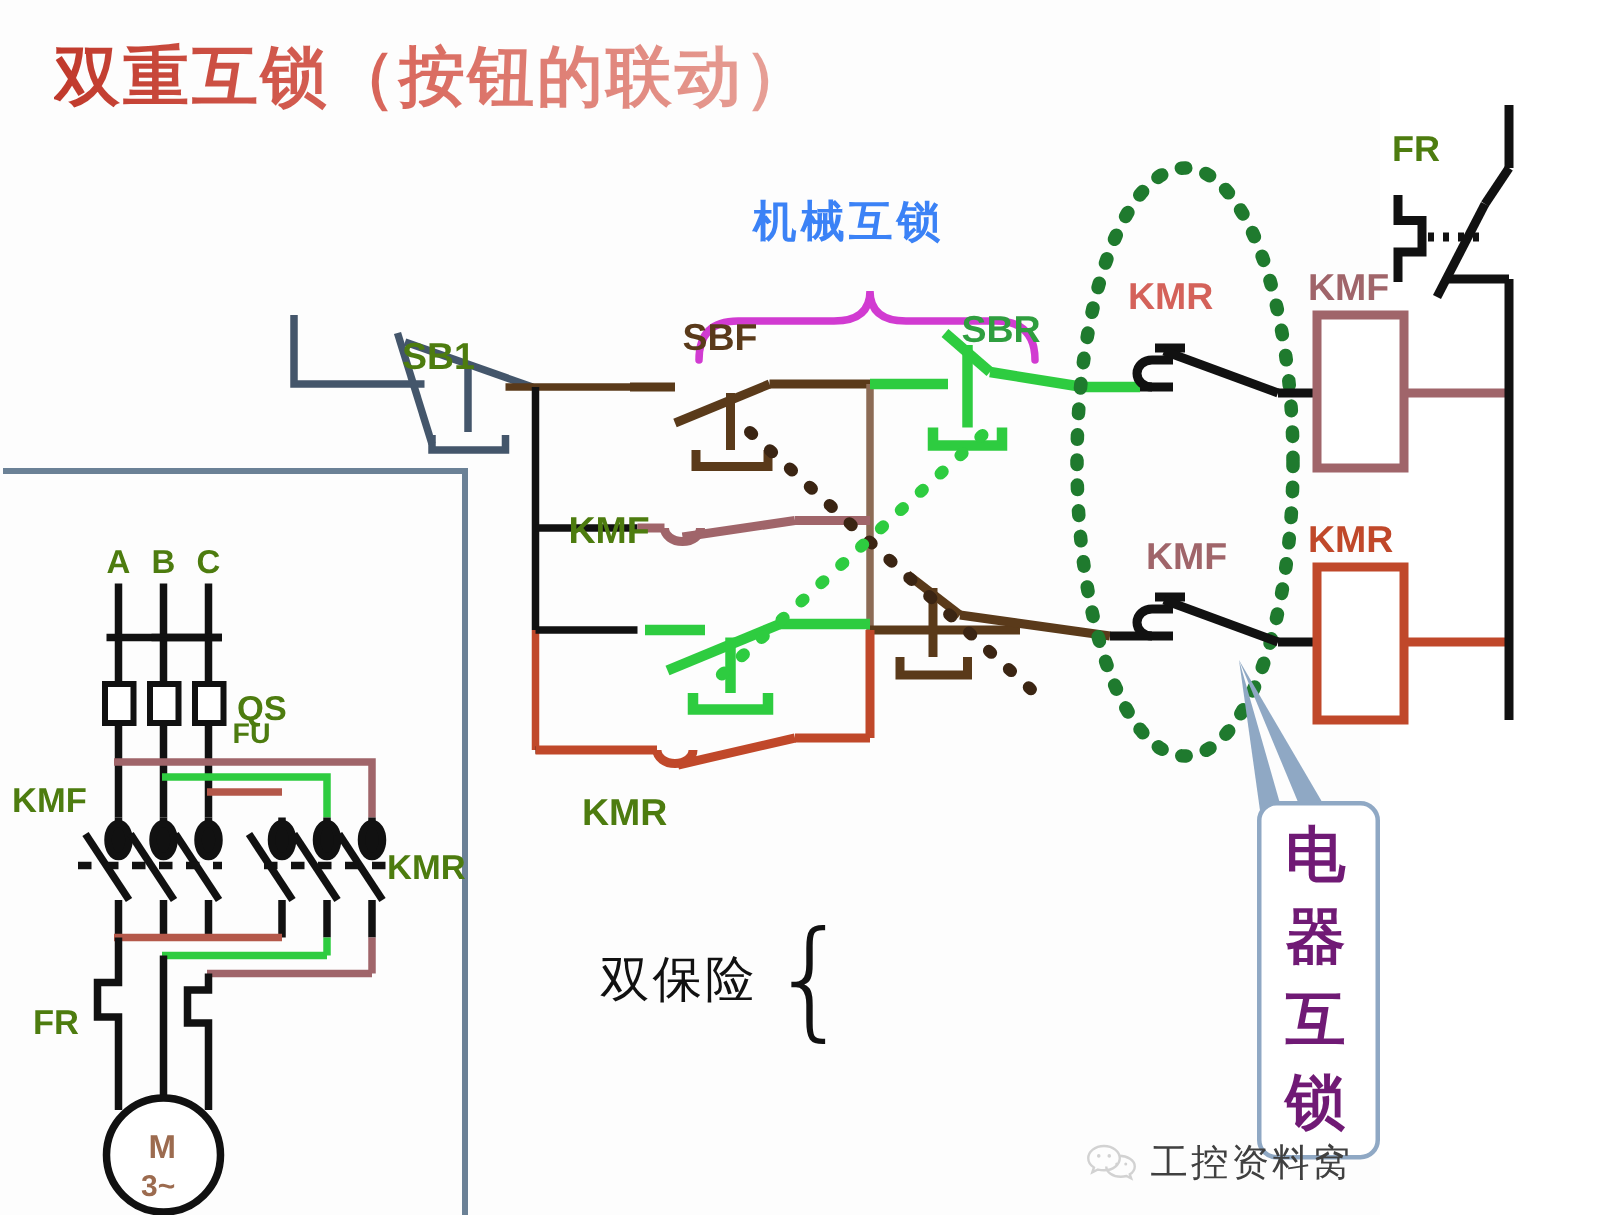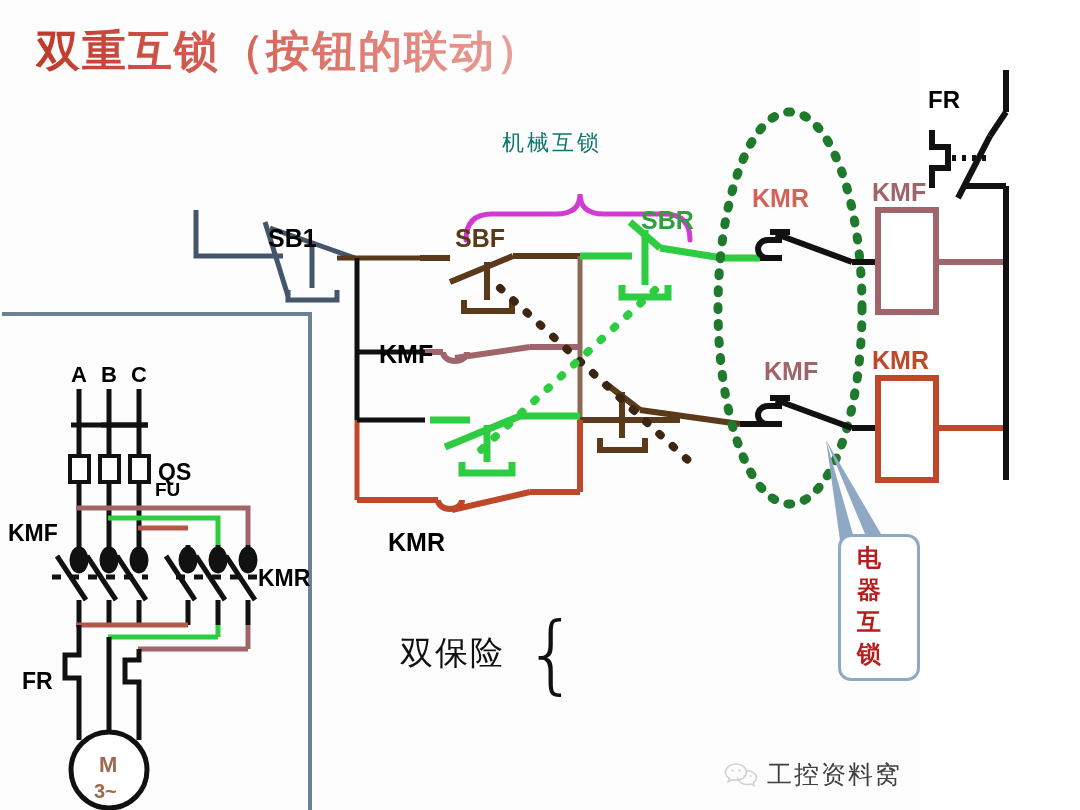--- a/index.html
+++ b/index.html
@@ -8,38 +8,38 @@
   #stage{position:relative;width:920px;height:810px;background:#fdfdfd;}
   svg.layer{position:absolute;left:0;top:0;width:1080px;height:810px;}
 
   .ttl{position:absolute;left:36px;top:22px;font-size:44px;font-weight:700;
        letter-spacing:2px;
        background:linear-gradient(90deg,#c0392b 0%,#d9685d 45%,#e8a59c 100%);
        -webkit-background-clip:text;background-clip:text;color:transparent;
        font-family:"DejaVu Serif","Liberation Serif",serif;}
 
   .lab{position:absolute;font-weight:700;white-space:nowrap;}
-  .lab-blk{color:#000000;}
+  .lab-blk{color:#4d7c0f;}
   .lab-brown{color:#5a3a1a;}
   .lab-green{color:#2f9e3f;}
   .lab-mauve{color:#a0656a;}
   .lab-salmon{color:#d4625a;}
   .lab-orange{color:#c0482a;}
 
   .cnlab{position:absolute;white-space:nowrap;
          font-family:"DejaVu Serif","Liberation Serif",serif;}
-  .mech{color:#0f766e;font-size:22px;font-weight:400;letter-spacing:3px;}
+  .mech{color:#3b82f6;font-size:29px;font-weight:700;letter-spacing:3px;}
 
   .callout{position:absolute;border:3px solid #8fa8c4;border-radius:13px;
-     background:#ffffff;padding:5px 16px 8px 16px;color:#b91c1c;
-     font-size:24px;font-weight:700;letter-spacing:3px;
+     background:#ffffff;padding:5px 16px 8px 16px;color:#701a75;
+     font-size:40px;font-weight:700;letter-spacing:3px;
      font-family:"DejaVu Serif","Liberation Serif",serif;}
 
   .bottomwrap{position:absolute;left:400px;top:620px;display:flex;
-     align-items:center;font-family:"DejaVu Serif","Liberation Serif",serif;gap:11px;}
+     align-items:center;font-family:"DejaVu Serif","Liberation Serif",serif;}
   .bw-head{font-size:33px;color:#111;letter-spacing:2px;}
   .bw-brace{font-size:86px;color:#111;line-height:0.78;margin:0 6px 0 8px;
      font-family:"DejaVu Sans","Liberation Sans",sans-serif;font-weight:300;}
   .bw-lines{display:flex;flex-direction:column;gap:12px;}
   .bw-line{font-size:33px;color:#111;letter-spacing:1px;}
 
   .wm{position:absolute;right:18px;top:758px;display:flex;align-items:center;
       gap:9px;color:#404040;font-size:25px;letter-spacing:2px;
       font-family:"DejaVu Serif","Liberation Serif",serif;}
   .motorTxt{position:absolute;color:#9c6b4f;font-weight:700;}
@@ -257,21 +257,21 @@
       <polygon points="826,440 862,566 844,569"></polygon>
       <polygon points="826,440 898,563 880,570"></polygon>
     </g>
 
   </svg>
 
   <div class="cnlab mech" style="left:502px;top:128px;">机械互锁</div>
 
   <div class="lab lab-blk" style="left:268px;top:198px;font-size:25px;margin-top:26px;">SB1</div>
 
-  <div class="lab lab-brown" style="left:455px;top:224px;font-size:25px;">SBF</div>
+  <div class="lab lab-brown" style="left:455px;top:211px;font-size:25px;">SBF</div>
 
   <div class="lab lab-green" style="left:641px;top:206px;font-size:25px;text-align:center;">SBR</div>
 
   <div class="lab lab-blk" style="left:379px;top:340px;font-size:25px;">KMF</div>
 
   <div class="lab lab-blk" style="left:388px;top:528px;font-size:25px;">KMR</div>
 
   <div class="lab lab-salmon" style="left:752px;top:184px;font-size:25px;">KMR</div>
 
   <div class="lab lab-mauve" style="left:764px;top:357px;font-size:25px;">KMF</div>

